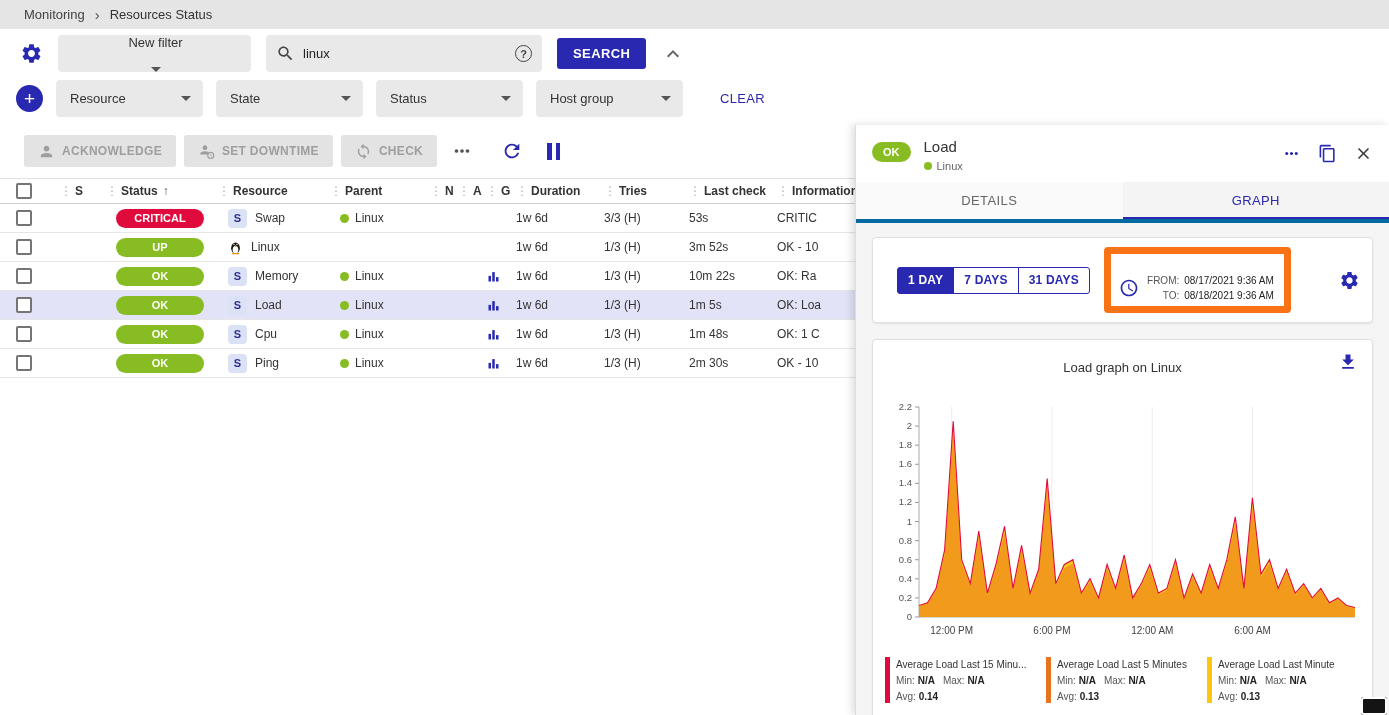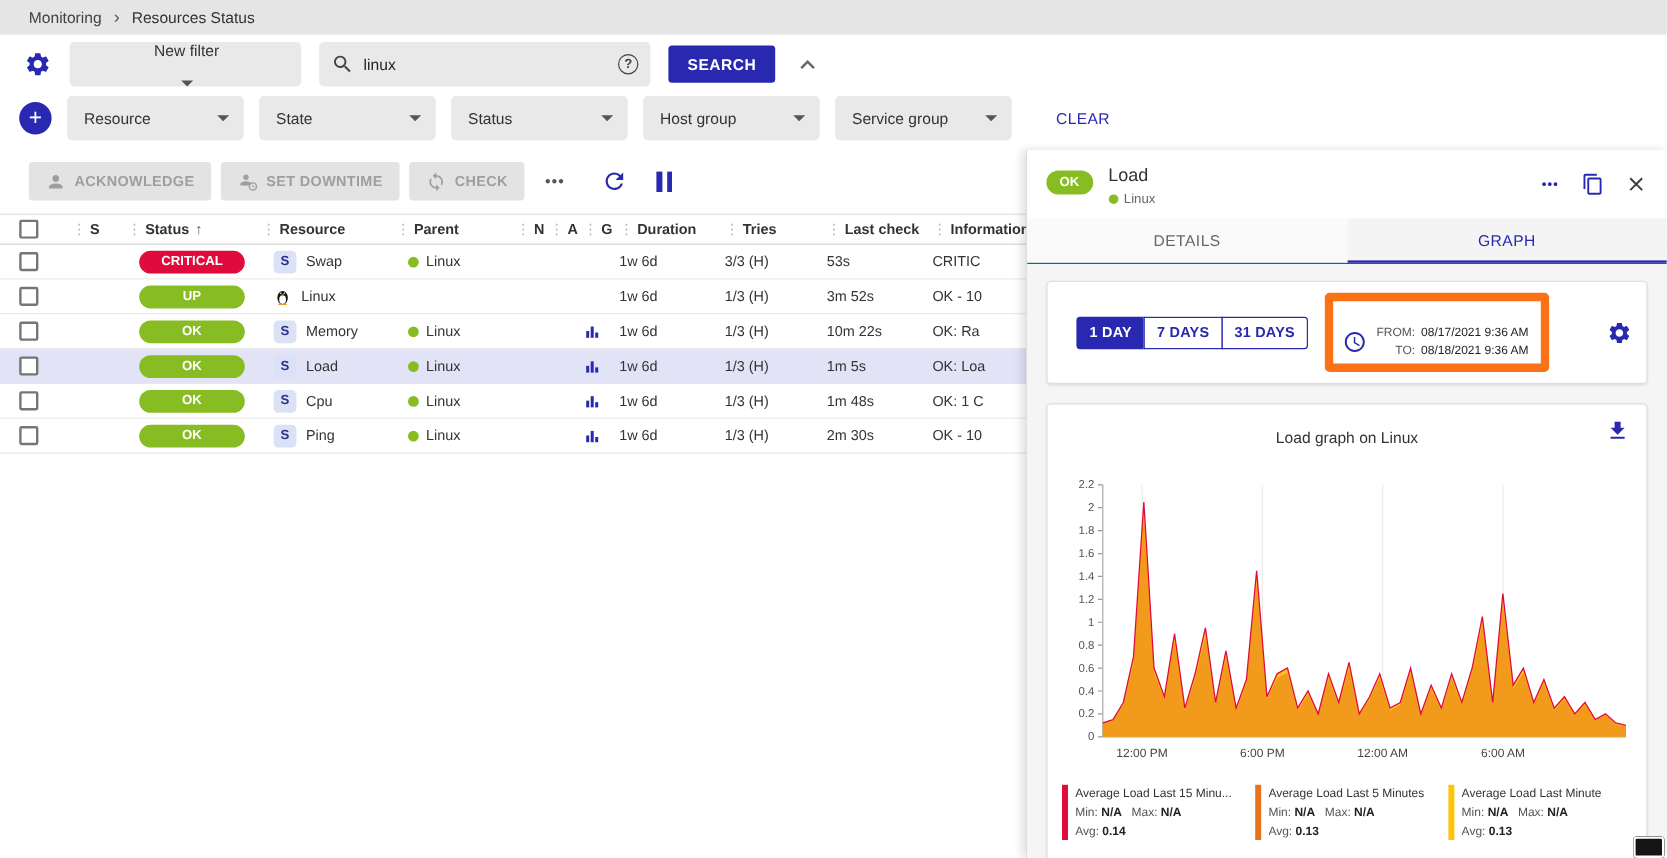--- a/index.html
+++ b/index.html
@@ -73,21 +73,21 @@
   .panel-header{padding:13px 16px 10px;display:flex;align-items:flex-start;gap:13px;background:#fff;}
   .panel-status-badge{margin-top:4px;padding:4px 11px;border-radius:13px;color:#fff;font-weight:bold;font-size:11px;}
   .panel-title-block{display:flex;flex-direction:column;gap:5px;}
   .panel-title{font-size:15px;color:#333;}
   .panel-sub{display:flex;align-items:center;font-size:11px;color:#666;}
   .panel-sub .dot{width:8px;height:8px;margin-right:5px;}
   .panel-actions{margin-left:auto;display:flex;align-items:center;gap:17px;margin-top:6px;}
   .panel-actions svg{width:19px;height:19px;cursor:pointer;}
   .pa-more svg,.pa-copy svg{fill:var(--accent);}
   .pa-close svg{fill:#3a3a3a;}
-  .panel-tabs{display:flex;border-bottom:1px solid #0369a1;background:#fafafa;}
+  .panel-tabs{display:flex;border-bottom:4px solid #0369a1;background:#fafafa;}
   .panel-tab{flex:1;text-align:center;padding:11px 0 9px;font-size:13px;color:#666;
     letter-spacing:.4px;cursor:pointer;border-bottom:2px solid transparent;}
   .panel-tab.active{color:var(--accent);border-bottom-color:var(--accent);background:#f4f4f4;}
   .panel-body{flex:1;background:#f5f5f5;padding:14px 16px;overflow:hidden;}
   .time-card{background:#fff;border:1px solid #e0e0e0;border-radius:4px;padding:9px 12px;display:flex;
     align-items:center;gap:14px;box-shadow:0 1px 2px rgba(0,0,0,.08);}
   .period-group{display:flex;}
   .period-btn{border:1px solid var(--accent);color:var(--accent);background:#fff;font-size:12px;
     font-weight:bold;letter-spacing:.2px;padding:0 10px;height:27px;font-family:inherit;cursor:pointer;margin-left:-1px;}
   .period-btn:first-child{border-radius:3px 0 0 3px;margin-left:12px;}
@@ -162,24 +162,20 @@
   <div class="select crit">
     <span>State</span>
     <span class="caret"></span>
   </div>
   <div class="select crit">
     <span>Status</span>
     <span class="caret"></span>
   </div>
   <div class="select crit">
     <span>Host group</span>
-    <span class="caret"></span>
-  </div>
-  <div class="select crit">
-    <span>Service group</span>
     <span class="caret"></span>
   </div>
   <span class="clear-btn">CLEAR</span>
 </div>
 
 <div class="toolbar">
   <button class="tbtn" disabled="">
     <svg viewBox="0 0 24 24">
         <path d="M12 12c2.21 0 4-1.79 4-4s-1.79-4-4-4-4 1.79-4 4 1.79 4 4 4zm0 2c-2.67 0-8 1.34-8 4v2h16v-2c0-2.66-5.33-4-8-4z"></path>
       </svg>

